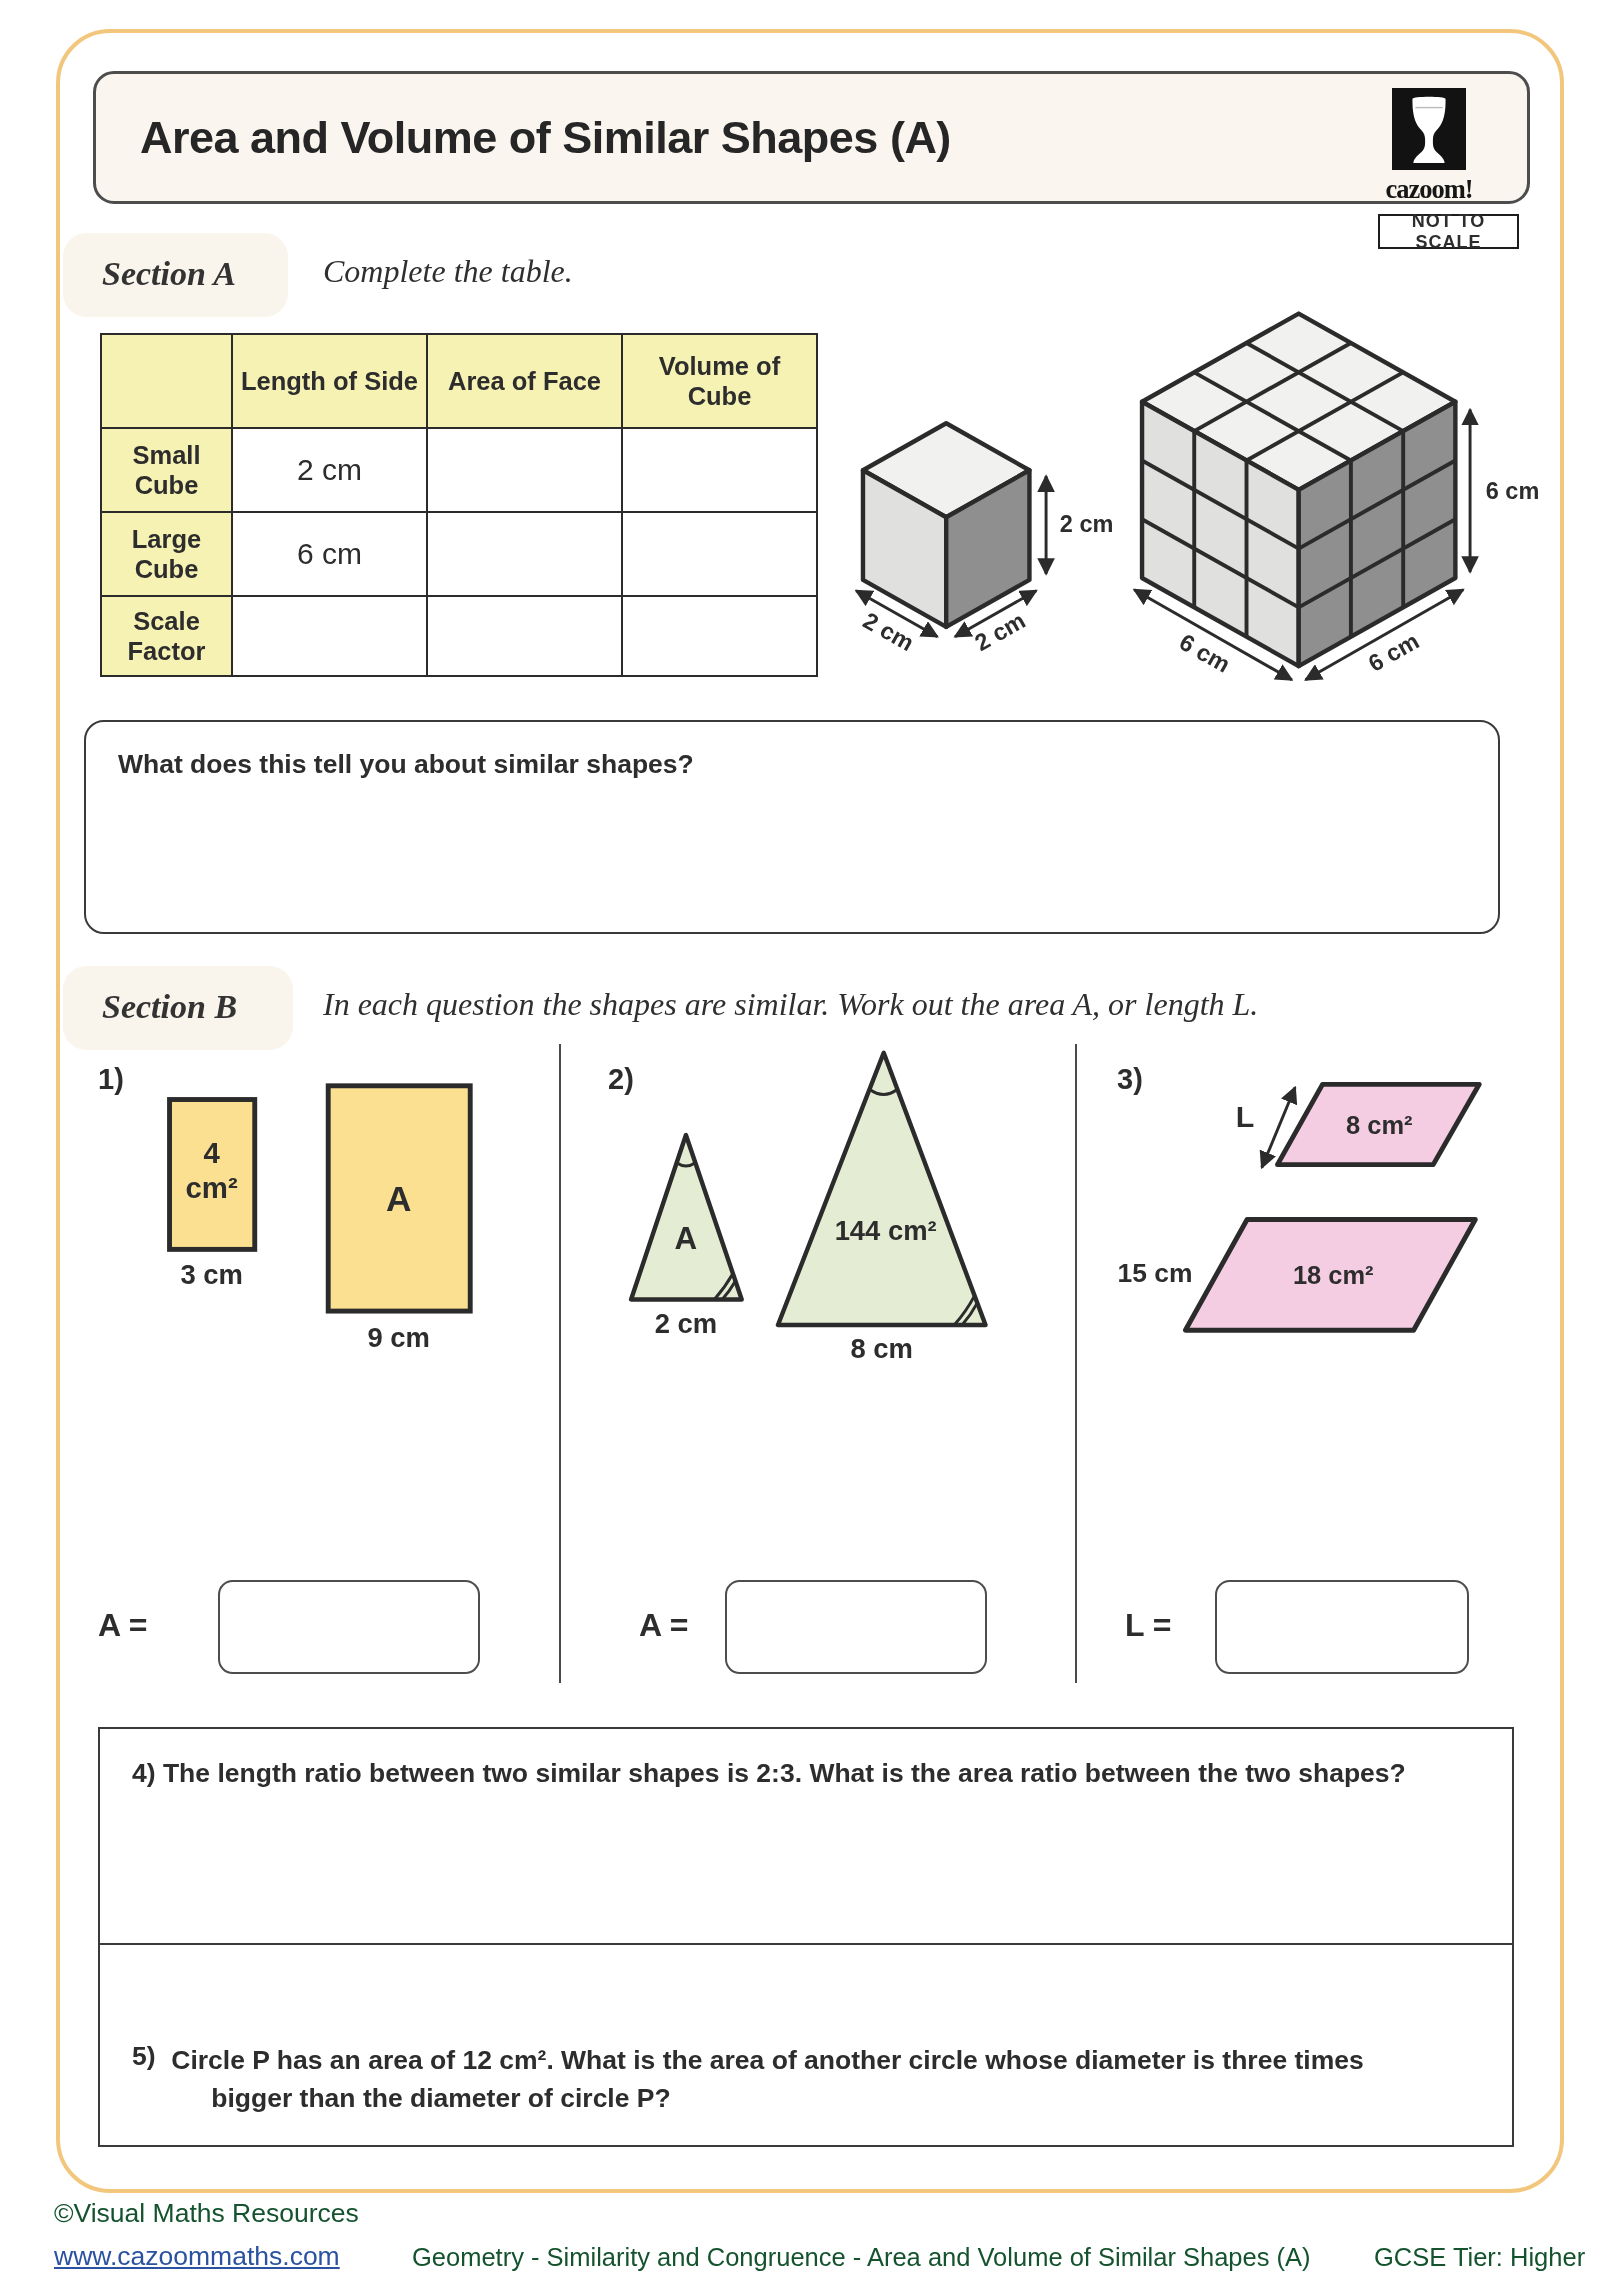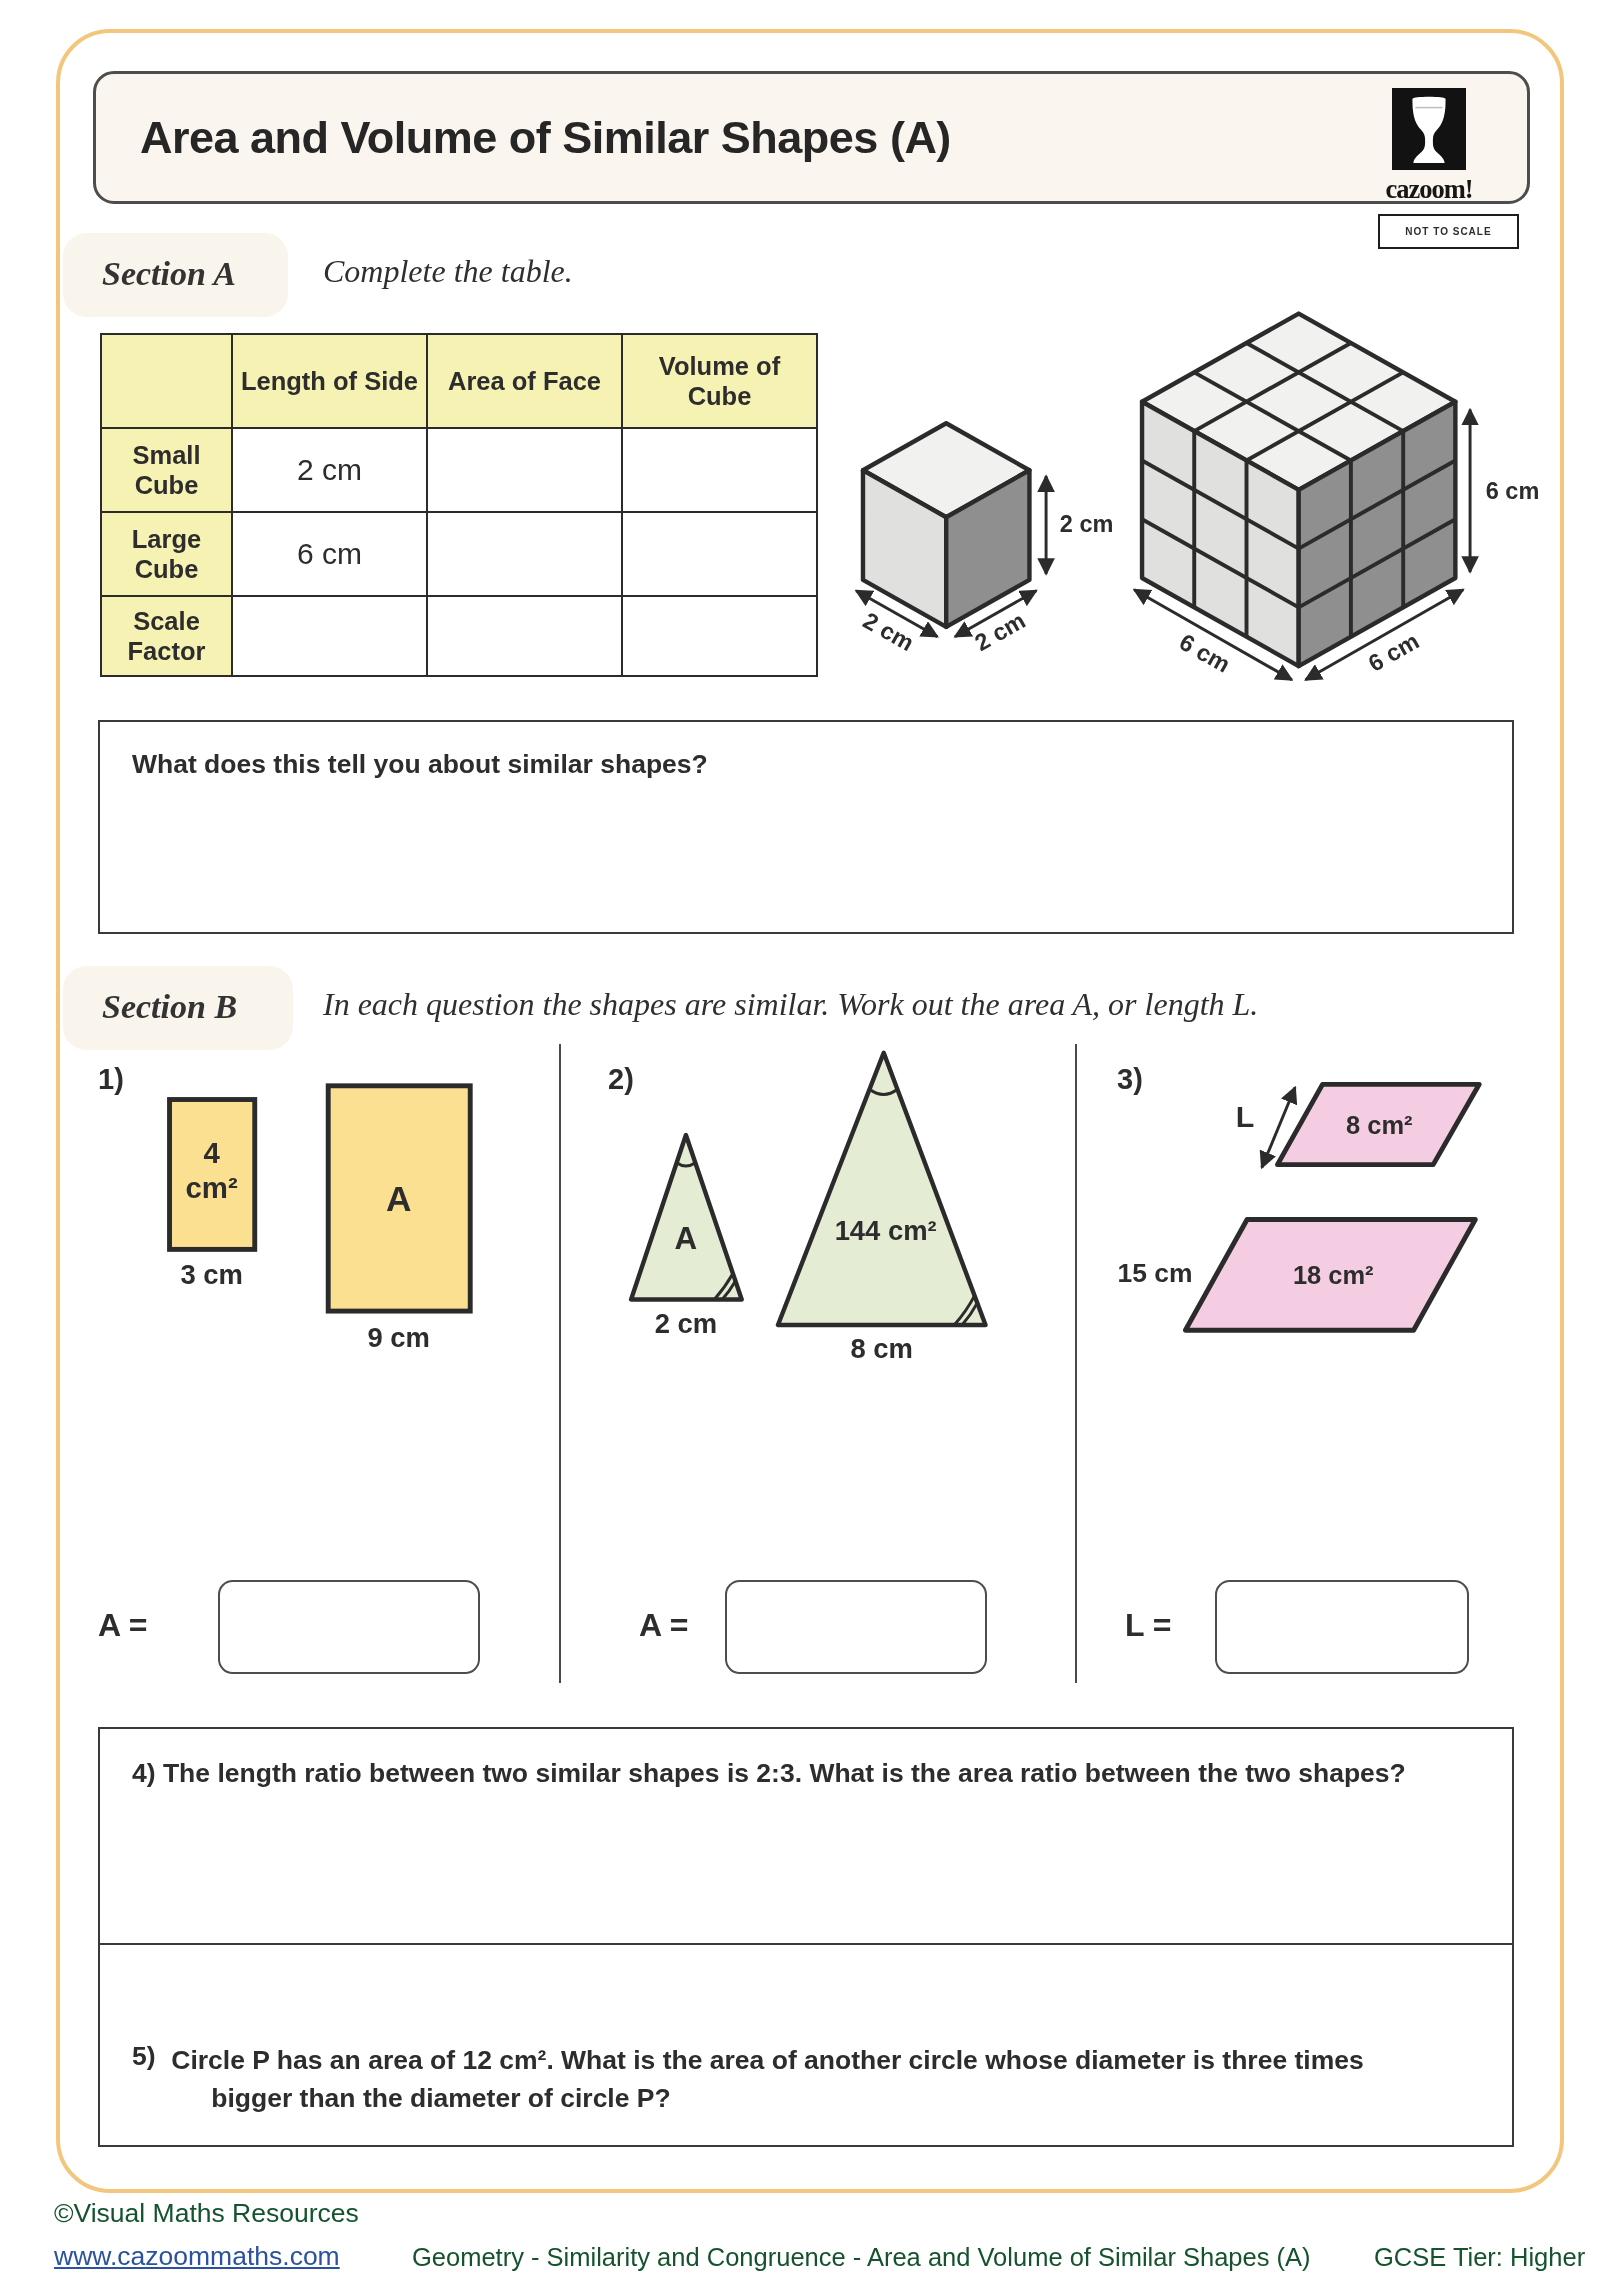--- a/index.html
+++ b/index.html
@@ -7,21 +7,21 @@
         font-family:"Liberation Sans",sans-serif;color:#2d2d2d;overflow:hidden;}
   .abs{position:absolute;}
   .page-border{left:56px;top:29px;width:1500px;height:2156px;border:4.9px solid #f2c77d;border-radius:54px;}
   .title-box{left:93px;top:71px;width:1431px;height:127px;border:3.9px solid #4d4d4d;border-radius:21px;
              background:#faf5ee;display:flex;align-items:center;}
   .title-text{padding-left:44px;font-size:45px;font-weight:700;color:#262626;letter-spacing:-0.5px;}
   .logo{position:absolute;right:39px;top:13.7px;width:118px;text-align:center;}
   .logo-mark{display:inline-block;width:74px;height:82px;background:#121212;}
   .logo-word{font-family:"Liberation Serif",serif;font-weight:700;font-size:26.5px;color:#161616;margin-top:0px;letter-spacing:-1px;}
   .nts{left:1378px;top:214px;width:137px;height:31px;border:2.9px solid #1d1d1d;background:#fff;
-       display:flex;align-items:center;justify-content:center;font-size:10px;font-weight:700;letter-spacing:1px;}
+       display:flex;align-items:center;justify-content:center;font-size:18px;font-weight:700;letter-spacing:1px;text-align:center;}
   .pill{background:#faf5ec;border-radius:23.5px;}
   .section-label{font-family:"Liberation Serif",serif;font-style:italic;font-weight:700;font-size:34px;color:#333;}
   .instruction{font-family:"Liberation Serif",serif;font-style:italic;font-size:32px;color:#2f2f2f;white-space:nowrap;}
   table.sa{border-collapse:collapse;border:2.9px solid #2b2b2b;}
   table.sa td{border:2px solid #2b2b2b;text-align:center;vertical-align:middle;}
   .hd{background:#f6f2b3;font-weight:700;font-size:25.5px;line-height:30px;}
   .val{font-size:30px;background:#fff;}
   .qbox{border:2px solid #3a3a3a;background:#fff;}
   .qtext{font-size:26.5px;font-weight:700;color:#2d2d2d;}
   .qnum{font-size:29px;font-weight:700;}
@@ -131,21 +131,21 @@
     <g stroke="#2b2b2b" stroke-width="3">
       <line x1="650" y1="118" x2="650" y2="284" marker-start="url(#ah)" marker-end="url(#ah)"></line>
       <line x1="307" y1="302" x2="468" y2="394" marker-start="url(#ah)" marker-end="url(#ah)"></line>
       <line x1="482" y1="394" x2="643" y2="302" marker-start="url(#ah)" marker-end="url(#ah)"></line>
     </g>
     <text x="666" y="209" font-size="24" font-weight="700">6 cm</text>
     <text x="375" y="374" font-size="24" font-weight="700" text-anchor="middle" transform="rotate(29.5 375 374)">6 cm</text>
     <text x="576" y="373" font-size="24" font-weight="700" text-anchor="middle" transform="rotate(-29.5 576 373)">6 cm</text>
   </svg>
 
-  <div class="abs qbox" style="left:98px;top:720px;width:1412px;height:210px;">
+  <div class="abs qbox" style="left:84px;top:720px;width:1412px;height:210px;border-radius:20px;">
     <div class="qtext" style="position:absolute;left:32px;top:27.4px;">What does this tell you about similar shapes?</div>
   </div>
 
   <div class="abs pill" style="left:63px;top:966px;width:230px;height:84px;"></div>
   <div class="abs section-label" style="left:102px;top:988px;">Section B</div>
   <div class="abs instruction" style="left:323px;top:986px;">In each question the shapes are similar. Work out the area A, or length L.</div>
 
   <div class="abs divider" style="left:559px;top:1044px;height:639px;"></div>
   <div class="abs divider" style="left:1075px;top:1044px;height:639px;"></div>
 

